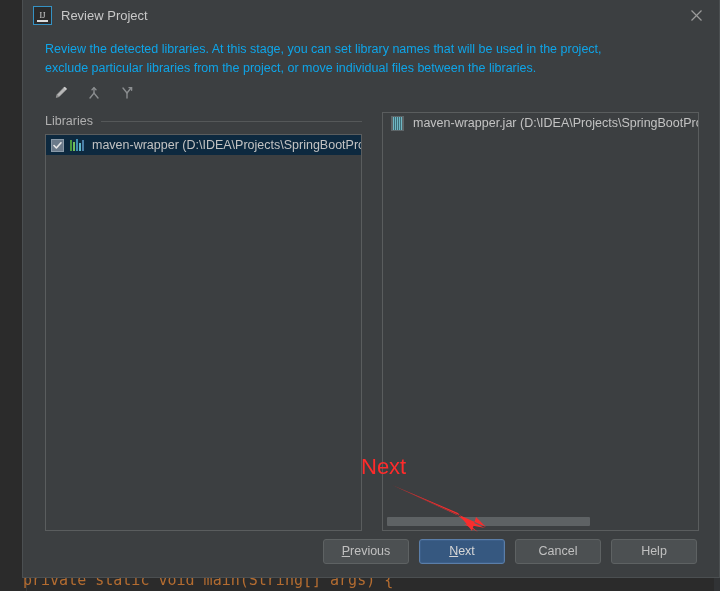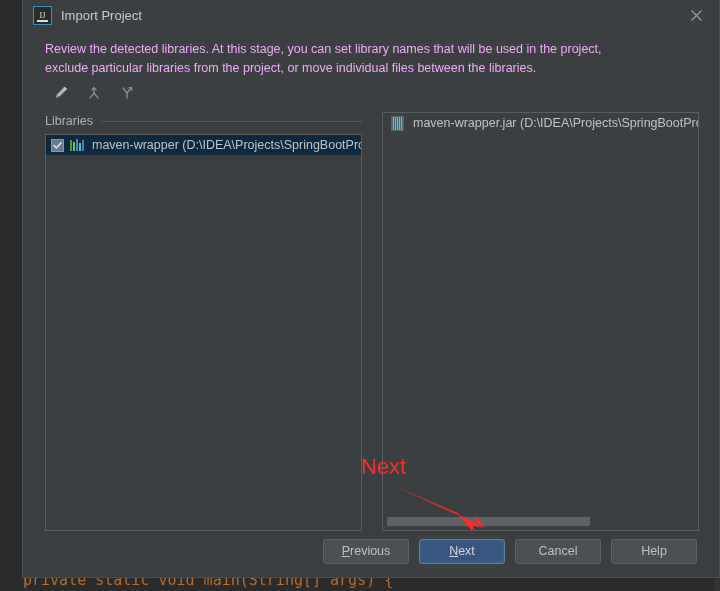--- a/index.html
+++ b/index.html
@@ -118,21 +118,21 @@
     justify-content: center;
     cursor: pointer;
   }
   #close-btn svg { display: block; }
 
   
   #description {
     padding: 10px 18px 0 22px;
     font-size: 12.5px;
     line-height: 19px;
-    color: #f0abfc;
+    color: #0ea5e9;
   }
   #description .line { white-space: nowrap; }
 
   
   #toolbar {
     display: flex;
     align-items: center;
     padding: 8px 0 6px 28px;
     gap: 13px;
     height: 28px;
@@ -337,21 +337,21 @@
   <div class="code-line">private static void main(String[] args) {</div>
 </div>
 
 <div id="dialog">
 
   <div id="titlebar">
     <div class="ij-logo">
       <span class="ij-text">IJ</span>
       <span class="ij-underline"></span>
     </div>
-    <div id="title-text">Import Project</div>
+    <div id="title-text">Review Project</div>
     <div id="close-btn">
       <svg width="13" height="13" viewBox="0 0 13 13">
         <line x1="1.5" y1="1.5" x2="11.5" y2="11.5" stroke="#9b9b9b" stroke-width="1.3"></line>
         <line x1="11.5" y1="1.5" x2="1.5" y2="11.5" stroke="#9b9b9b" stroke-width="1.3"></line>
       </svg>
     </div>
   </div>
 
   <div id="description">
     <div class="line">Review the detected libraries. At this stage, you can set library names that will be used in the project,</div>

